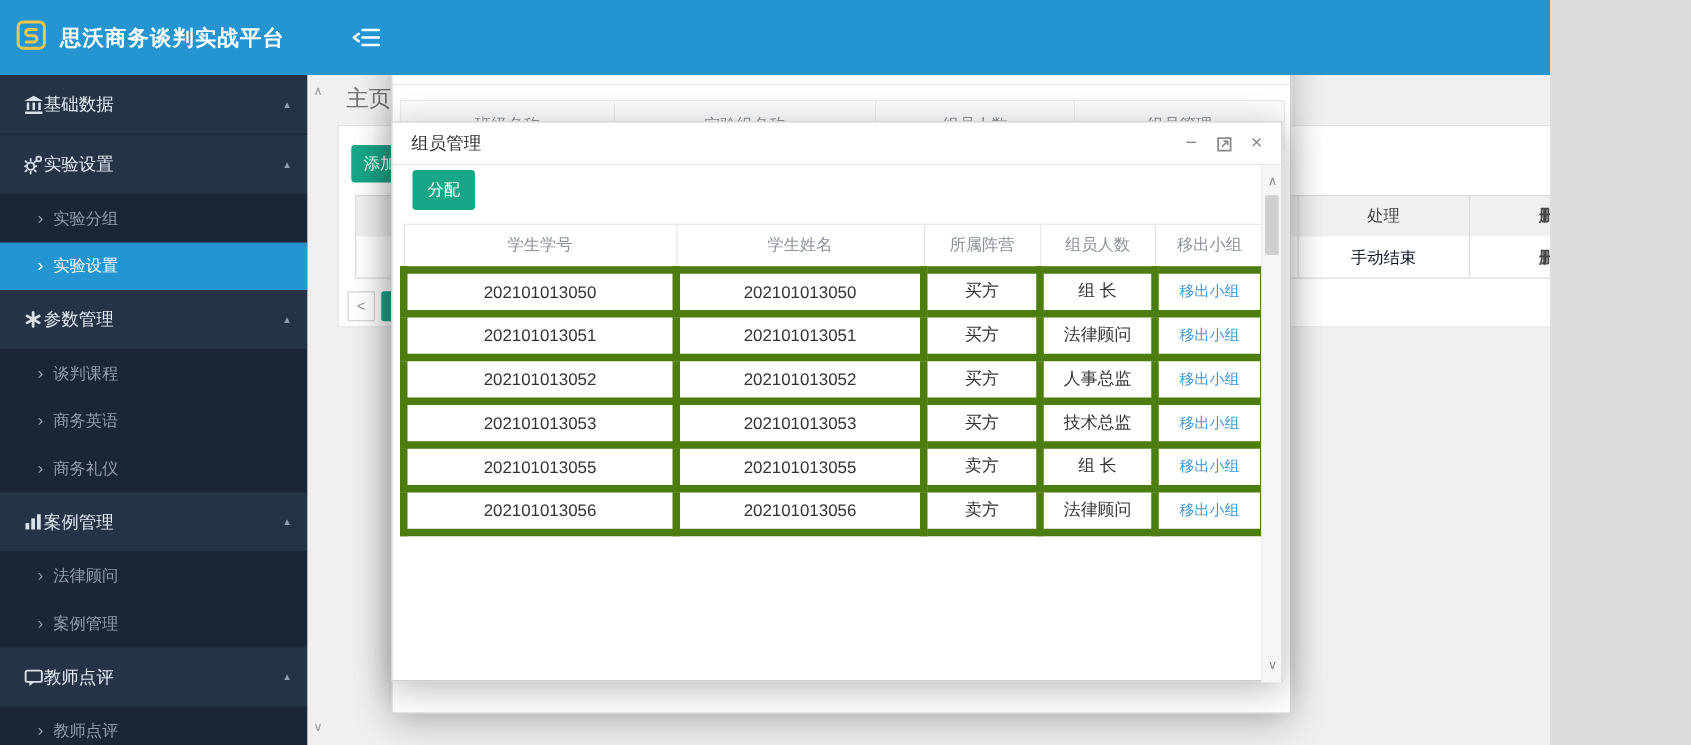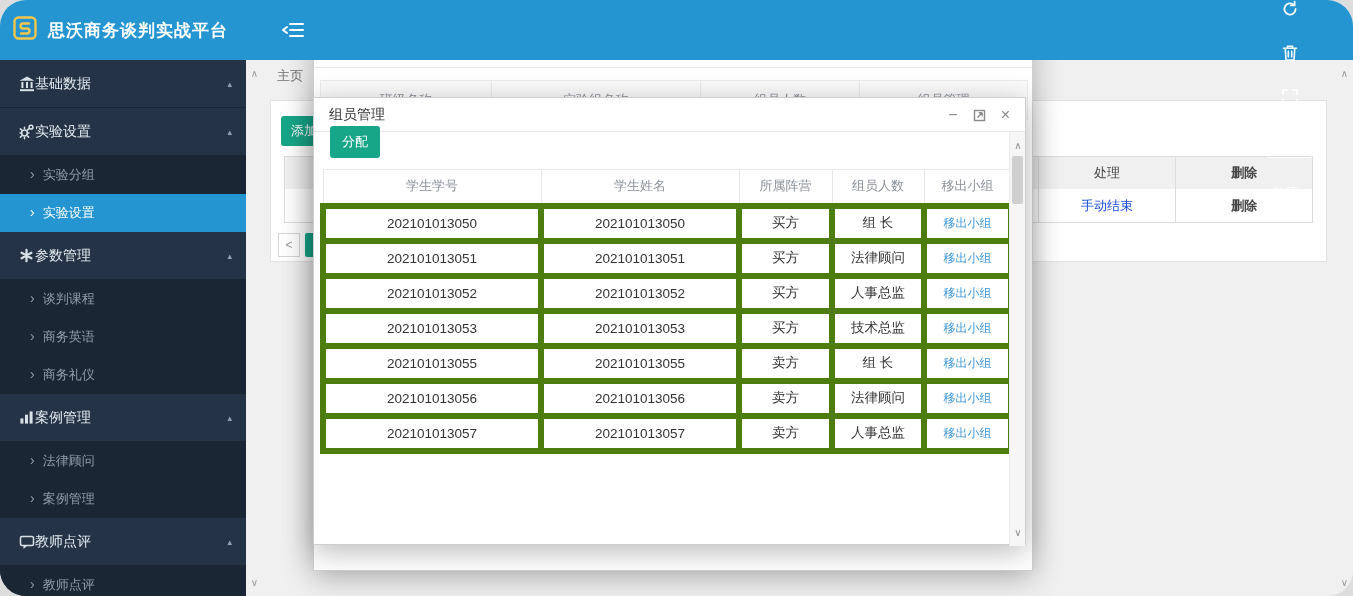--- a/index.html
+++ b/index.html
@@ -1,17 +1,17 @@
 <!DOCTYPE html>
 <html><head>
 <meta charset="utf-8">
 <style>
   * { margin:0; padding:0; box-sizing:border-box; }
   body { font-family:"Liberation Sans","DejaVu Sans",sans-serif; background:#ddd; }
-  .screen { position:relative; width:1353px; height:596px; background:#f0f0f0; overflow:hidden;border-radius:26px; }
+  .screen { position:relative; width:1240px; height:596px; background:#f0f0f0; overflow:hidden; }
 
   
   .topbar { position:absolute; left:0; top:0; width:1353px; height:60px; background:#2595d2; z-index:30; }
   .brand { position:absolute; left:12px; top:0; height:60px; display:flex; align-items:center; gap:10px; }
   .brand-title { color:#fff; font-size:17px; font-weight:bold; letter-spacing:1px; }
   .toggle { position:absolute; left:282px; top:22px; cursor:pointer; }
   .topbar-right { position:absolute; right:40px; top:0; height:60px; display:flex; align-items:center; gap:26px;flex-direction:column; }
   .tb-icon { display:flex; align-items:center; cursor:pointer; opacity:.95; }
   .badge { color:#fff; border:1px solid #fff; border-radius:3px; padding:3px 9px; font-size:13px; cursor:pointer; }
   .user { color:#fff; font-size:13px; display:flex; align-items:center; gap:5px; cursor:pointer; }
@@ -29,52 +29,52 @@
 
   
   .scroll-strip { position:absolute; top:60px; width:17px; height:536px; background:#f0f0f0; }
   .side-scroll { left:246px; z-index:6; }
   .win-scroll  { left:1336px; z-index:35; }
   .scroll-arrow { position:absolute; left:0; width:17px; text-align:center; color:#9a9a9a; font-size:10px; cursor:pointer; }
   .scroll-arrow.up { top:8px; }
   .scroll-arrow.down { bottom:8px; }
 
   
-  .breadcrumb { position:absolute; left:277px; top:67px; font-size:13px; color:#707070; display:flex; gap:24px; z-index:1; }
+  .breadcrumb { position:absolute; left:277px; top:67px; font-size:18px; color:#707070; display:flex; gap:24px; z-index:1; }
   .breadcrumb .crumb { cursor:pointer; }
   .card { position:absolute; left:270px; top:100px; width:1057px; height:162px; background:#fff; border:1px solid #e2e2e2; z-index:1; }
   .add-btn { position:absolute; left:10px; top:15px; background:#18a689; color:#fff; font-size:13px; padding:6px 10px; border:none; border-radius:3px; cursor:pointer; }
   .main-thead, .main-row { position:absolute; left:13px; width:1029px; height:34px; display:flex; border:1px solid #dcdcdc; }
   .main-thead { top:55px; background:#f0f0f0; }
   .main-row { top:88px; background:#fff; border-top:none; }
   .main-cell-fill { width:755px; border-right:1px solid #dcdcdc; }
   .main-cell { width:137px; display:flex; align-items:center; justify-content:center; font-size:13px; color:#444; }
   .main-cell + .main-cell { border-left:1px solid #dcdcdc;font-weight:bold; }
   .main-cell.first { border-left:none; }
-  .link { color:#1d4ed8; cursor:pointer; }
+  .link { color:#0f172a; cursor:pointer; }
   .pagination { position:absolute; left:7px; top:132px; display:flex; gap:5px; }
   .page-prev { width:22px; height:24px; border:1px solid #d5d5d5; background:#fff; color:#9a9a9a; display:flex; align-items:center; justify-content:center; font-size:12px; cursor:pointer; }
   .page-cur { width:24px; height:24px; background:#18a689; border-radius:2px; cursor:pointer; }
 
   
   .modal { position:absolute; background:#fff; border:1px solid #cfcfcf; box-shadow:0 6px 28px rgba(0,0,0,.28); }
   .modal-back  { left:313px; top:33px;  width:720px; height:538px; z-index:10; }
   .modal-front { left:313px; top:97px;  width:713px; height:448px; z-index:20; }
   .modal-header { height:34px; border-bottom:1px solid #e8e8e8; display:flex; align-items:center; padding:0 15px; position:relative; }
   .modal-title { font-size:14px; color:#333; }
   .modal-controls { position:absolute; right:15px; top:0; height:34px; display:flex; align-items:center; gap:15px; color:#8a8a8a; }
   .ctrl { font-size:16px; line-height:1; cursor:pointer; display:flex; align-items:center; }
 
   
   .bm-thead { position:absolute; left:6px; top:46px; width:708px; height:40px; display:flex; background:#fbfbfb; border:1px solid #ebebeb; }
   .bm-th { display:flex; align-items:center; justify-content:center; font-size:13px; color:#8b919a; border-right:1px solid #ebebeb; }
   .bm-th:last-child { border-right:none; }
 
   
-  .fm-content { position:absolute; left:0; top:16px; width:697px; height:414px; overflow:hidden; }
+  .fm-content { position:absolute; left:0; top:26px; width:697px; height:414px; overflow:hidden; }
   .assign-btn { position:absolute; left:16px; top:12px; background:#18a689; color:#fff; border:none; border-radius:3px; font-size:13px; padding:7px 12px; cursor:pointer; }
   .fm-table { position:absolute; left:6px; top:55px; width:688px; border-collapse:collapse; table-layout:fixed; }
   .fm-table th { height:36px; font-size:13px; font-weight:normal; color:#8b919a; border:1px solid #e8e8e8; text-align:center; background:#fff; }
   .fm-table td { height:35px; font-size:13.5px; color:#333; border:6px solid #4d7c0f; text-align:center; }
   .camp-buy  { color:#e60000; }
   .camp-sell { color:#2424cc; }
   .remove-link { color:#3e97d9; font-size:12px; cursor:pointer; }
   .fm-scroll { position:absolute; right:0; top:34px; width:16px; height:414px; background:#f6f6f6; border-left:1px solid #ececec; }
   .fm-scroll .scroll-arrow { width:16px; color:#8d8d8d; }
   .fm-thumb { position:absolute; left:2px; top:24px; width:11px; height:48px; background:#cfcfcf; border-radius:2px; cursor:pointer; }
@@ -361,27 +361,20 @@
             <td>组 长</td>
             <td><span class="remove-link">移出小组</span></td>
           </tr>
           <tr>
             <td>202101013056</td>
             <td>202101013056</td>
             <td class="camp-sell">卖方</td>
             <td>法律顾问</td>
             <td><span class="remove-link">移出小组</span></td>
           </tr>
-          <tr>
-            <td>202101013057</td>
-            <td>202101013057</td>
-            <td class="camp-sell">卖方</td>
-            <td>人事总监</td>
-            <td><span class="remove-link">移出小组</span></td>
-          </tr>
         </tbody>
       </table>
     </div>
 
     <div class="fm-scroll">
       <span class="scroll-arrow up">∧</span>
       <span class="fm-thumb"></span>
       <span class="scroll-arrow down">∨</span>
     </div>
   </div>

